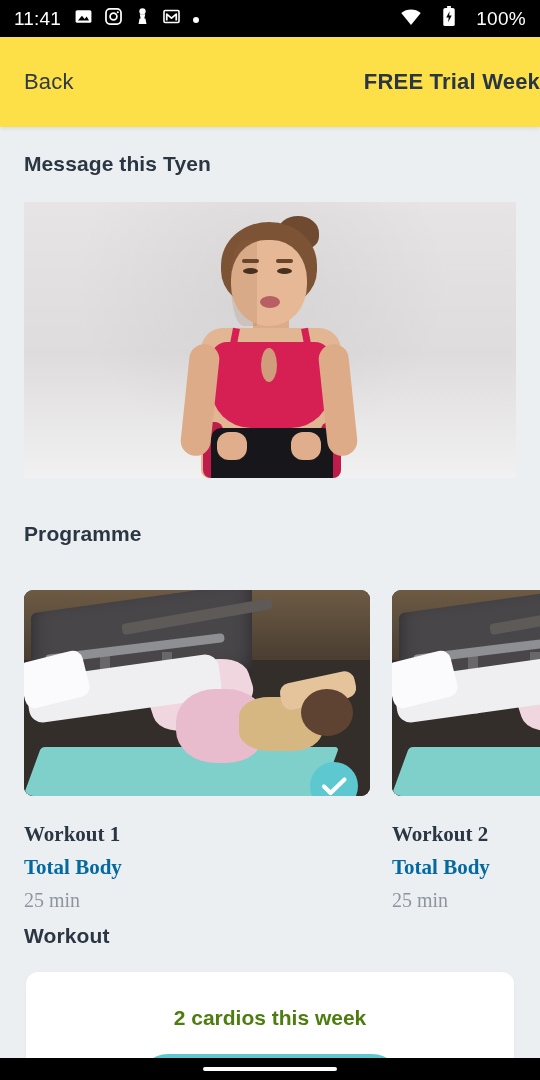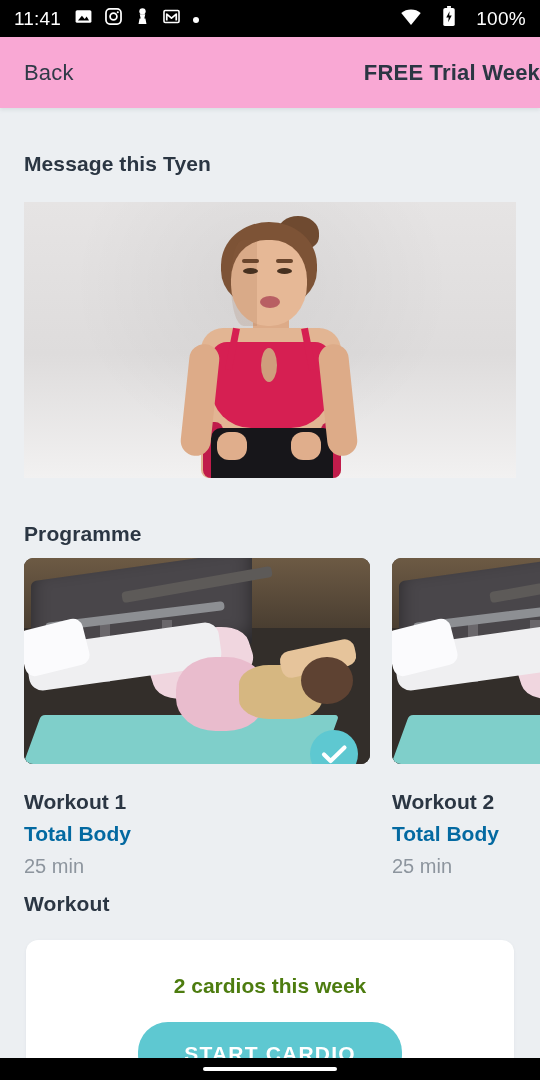--- a/index.html
+++ b/index.html
@@ -18,22 +18,22 @@
     padding:0 14px; z-index:30;
   }
   .sb-time { font-size:19px; font-weight:400; letter-spacing:.2px; margin-right:13px; }
   .sb-icons { display:flex; align-items:center; gap:11px; flex:1; }
   .sb-right { display:flex; align-items:center; gap:20px; }
   .sb-batt-text { font-size:19px; font-weight:400; letter-spacing:.3px; }
   .ico { display:block; }
 
   
   .header {
-    position:absolute; top:37px; left:0; width:540px; height:71px;
-    background:#f9a8d4; display:flex; align-items:center; z-index:20;
+    position:absolute; top:37px; left:0; width:540px; height:90px;
+    background:#fde047; display:flex; align-items:center; z-index:20;
     box-shadow:0 2px 4px rgba(120,135,150,.16);
     padding-left:36px;
   }
   .hdr-back {
     position:absolute; left:16px; font-size:22px; color:#2f3a47;
     font-weight:400; letter-spacing:.2px; padding:6px 8px; cursor:pointer;
   }
   .hdr-title {
     width:100%; text-align:right; font-size:22px; font-weight:bold;
     color:#2b3643; letter-spacing:.2px;
@@ -95,21 +95,21 @@
   .p-hand { position:absolute; top:216px; width:30px; height:28px;
     background:#e0ae8c; border-radius:12px; }
   .p-hand.l { left:72px; } .p-hand.r { left:146px; }
   .p-legs { position:absolute; left:66px; top:212px; width:122px; height:52px;
     background:#17161a; border-radius:10px 10px 0 0; }
   .p-hip { position:absolute; left:58px; top:206px; width:20px; height:56px;
     background:#c01c4b; border-radius:8px; }
   .p-hip.r { left:176px; }
 
   
-  .cards { position:relative; margin-top:12px; height:290px; }
+  .cards { position:relative; margin-top:44px; height:290px;font-family:Liberation Serif, serif; }
   .card { position:absolute; top:0; width:346px; }
   .card.one { left:24px; } .card.two { left:392px; }
   .card-img {
     position:relative; width:346px; height:206px; border-radius:9px;
     overflow:hidden;
     background:linear-gradient(180deg,#4b4136 0%,#3a332c 30%,#2e2a26 62%,#2a2623 100%);
   }
   .gym-wall { position:absolute; left:0; top:0; width:100%; height:34%;
     background:linear-gradient(180deg,#6d5a44,#4a3e31); }
   .gym-floor { position:absolute; left:0; bottom:0; width:100%; height:66%;

